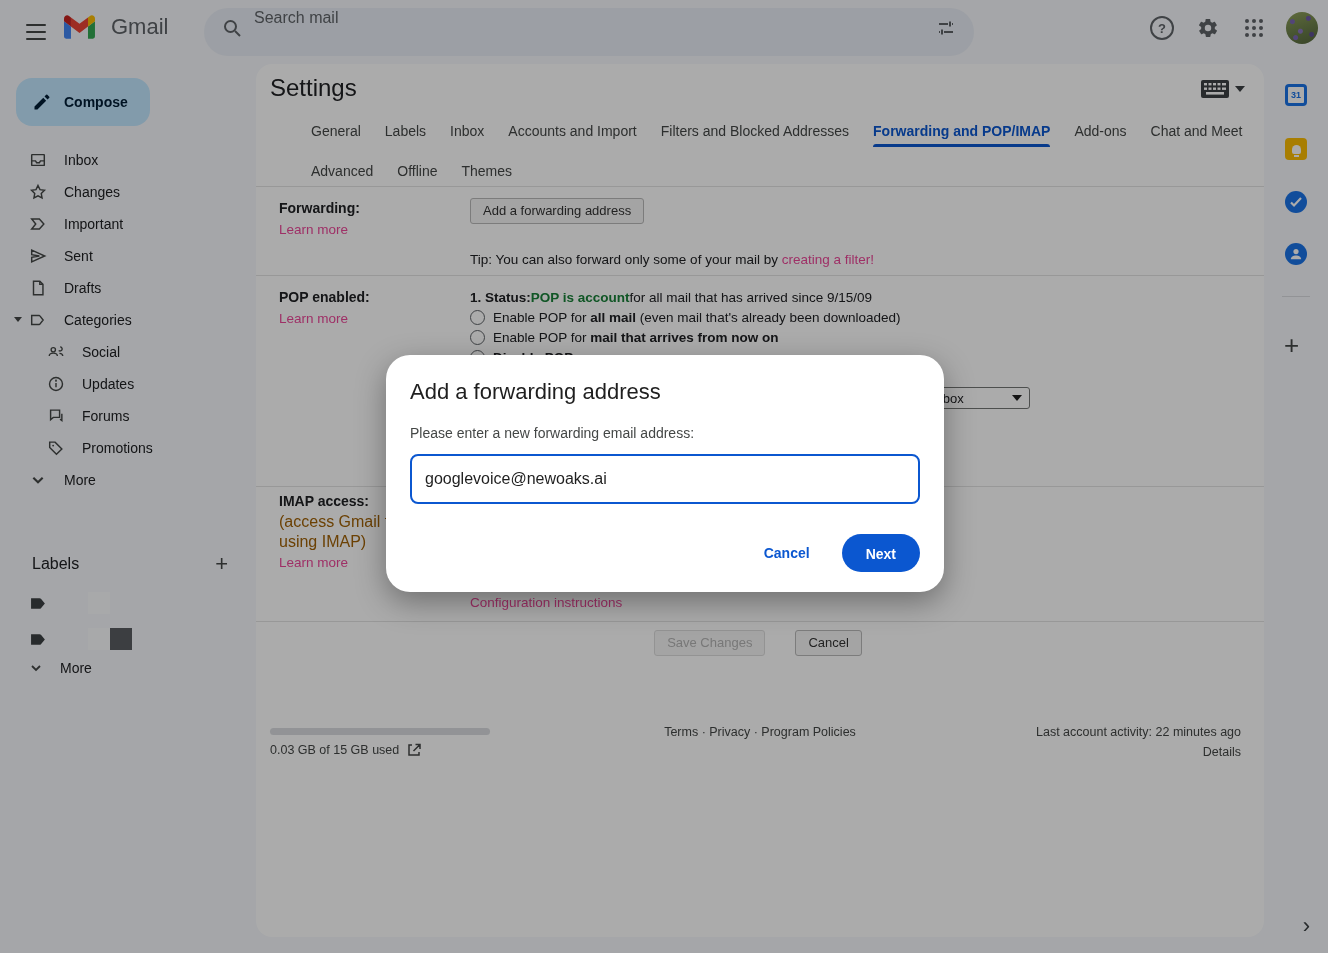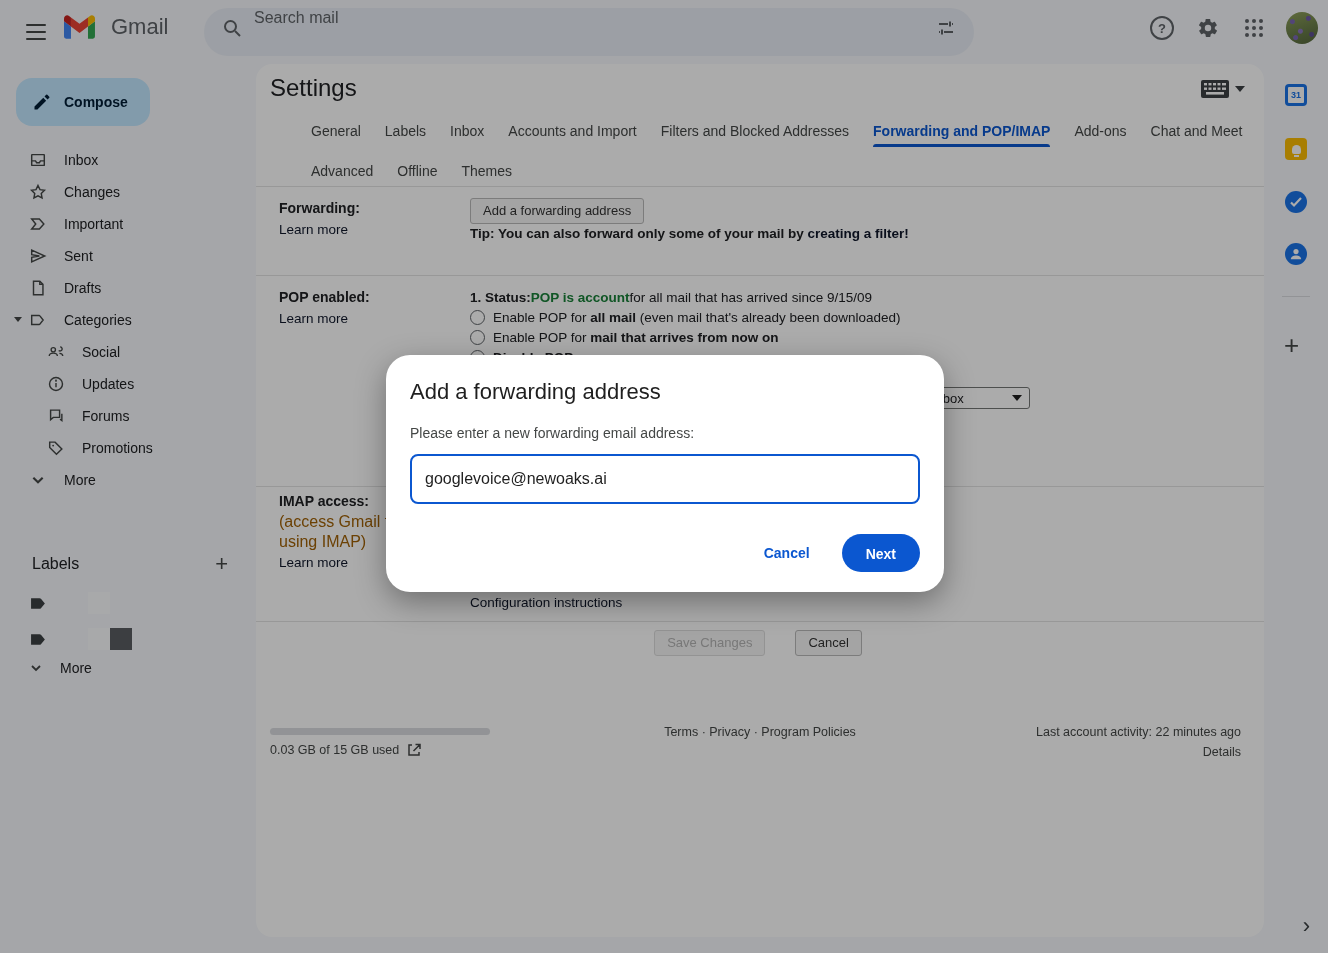--- a/index.html
+++ b/index.html
@@ -61,27 +61,27 @@
   .kbd-tools{position:absolute;left:945px;top:16px;display:flex;align-items:center;gap:6px;color:#444746;cursor:pointer;}
   .tabs{position:absolute;left:23px;top:47px;width:965px;display:flex;flex-wrap:wrap;margin-left:32px;}
   .tab{position:relative;line-height:40px;height:40px;margin-right:24px;font-size:14px;color:#444746;cursor:pointer;white-space:nowrap;}
   .tab.active{color:#0b57d0;font-weight:bold;}
   .tab.active::after{content:"";position:absolute;left:0;right:0;bottom:4px;height:3px;background:#0b57d0;border-radius:3px 3px 0 0;}
   .divider{position:absolute;left:0;right:0;height:1px;background:#e3e3e3;}
   .srow{position:absolute;left:23px;right:23px;display:flex;}
   .col-label{width:191px;flex:none;font-size:14px;}
   .col-label .hd{font-weight:bold;color:#202124;line-height:21px;}
   .col-label .sub{color:#a16207;line-height:20px;font-size:16px;}
-  a.blue{color:#0f172a;text-decoration:none;cursor:pointer;}
+  a.blue{color:#ec4899;text-decoration:none;cursor:pointer;}
   .col-label a.blue{font-size:13.5px;line-height:21px;}
   .col-content{flex:1;font-size:13.5px;color:#202124;}
   .gbtn{display:inline-block;height:26px;padding:0 12px;background:#f5f5f5;border:1px solid #b9b9b9;border-radius:3px;
         font-size:13px;color:#333;font-family:"Liberation Sans",sans-serif;cursor:pointer;line-height:24px;}
   .gbtn.disabled{color:#b3b3b3;border-color:#dcdcdc;cursor:default;}
-  .tip{margin-top:2px;font-weight:bold;}
+  .tip{margin-top:28px;}
   .line{height:20px;display:flex;align-items:center;}
   .b{font-weight:bold;}
   .green{color:#188038;}
   .radio{width:13px;height:13px;border:1.5px solid #5f6368;border-radius:50%;margin-right:8px;flex:none;cursor:pointer;}
   .pop-select{position:absolute;left:524px;top:323px;width:250px;height:22px;background:#fff;border:1px solid #747775;
               border-radius:3px;display:flex;align-items:center;padding:0 6px;box-sizing:border-box;font-size:13px;cursor:pointer;}
   .pop-select .sel-arrow{position:absolute;right:7px;top:7px;width:0;height:0;border-left:5px solid transparent;
               border-right:5px solid transparent;border-top:6px solid #1f1f1f;}
   .btnrow{position:absolute;left:0;right:4px;top:566px;display:flex;justify-content:center;gap:30px;}
   

